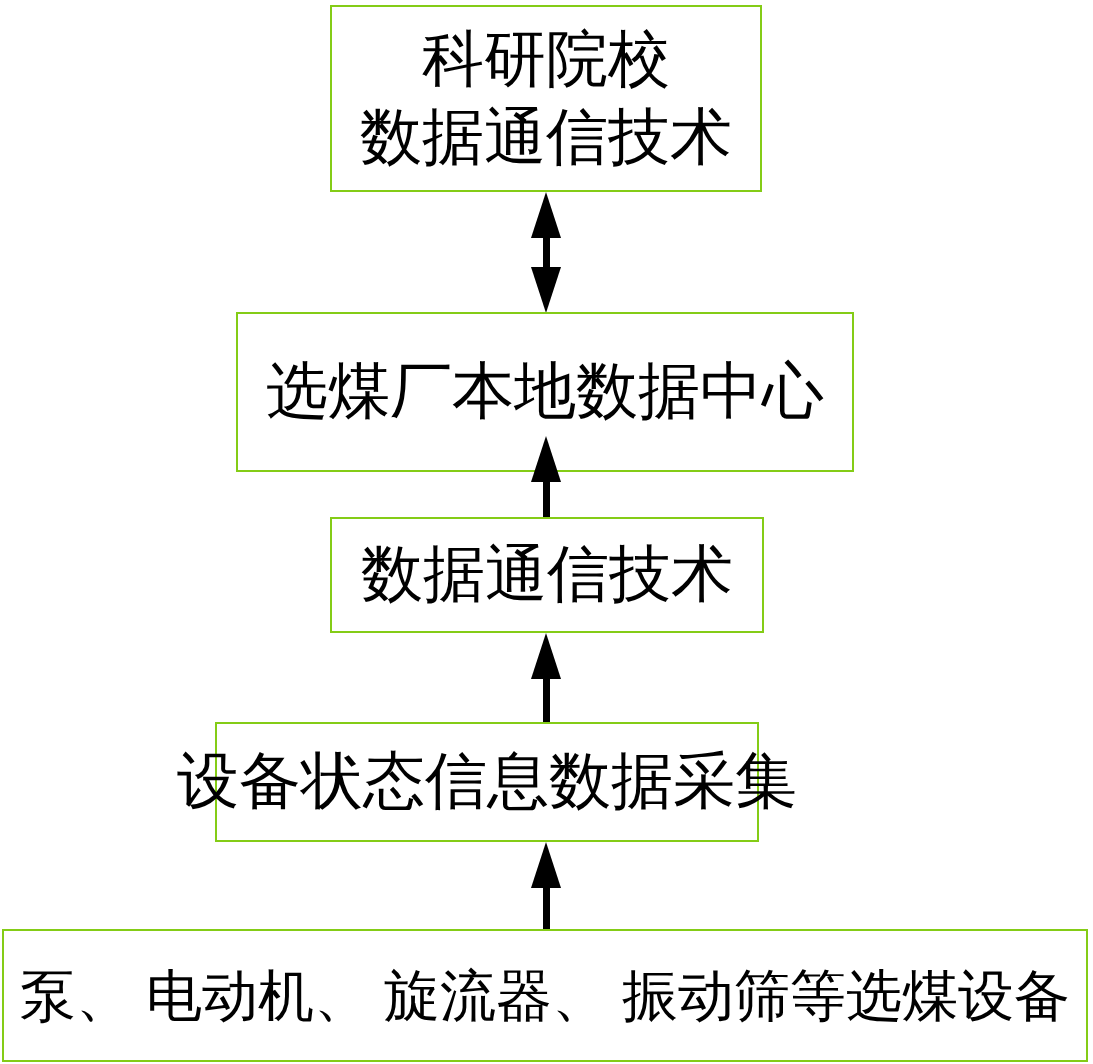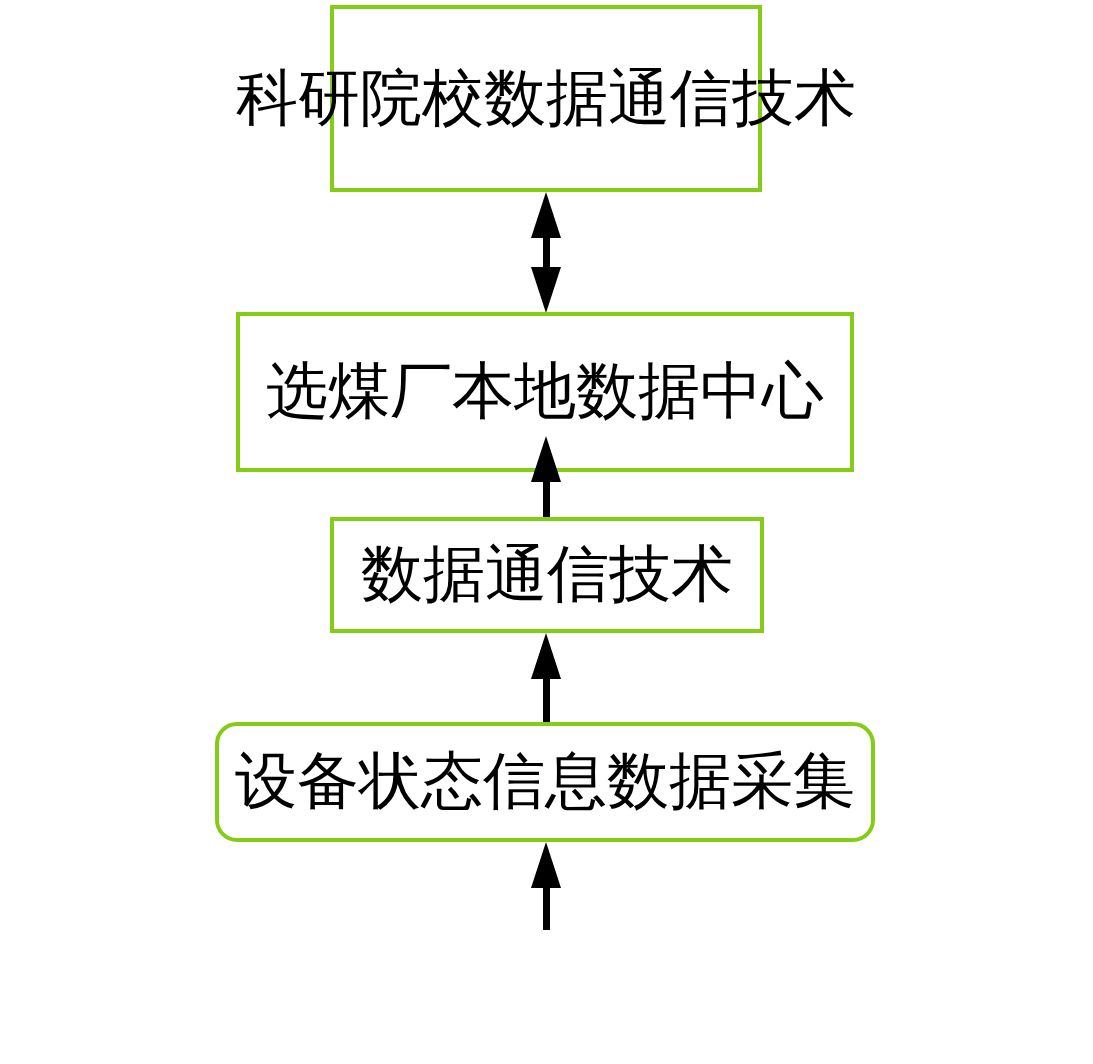--- a/index.html
+++ b/index.html
@@ -12,38 +12,38 @@
     width: 1093px;
     height: 1064px;
     background: #ffffff;
     color: #000000;
     font-family: "Liberation Serif", "DejaVu Serif", serif;
     overflow: hidden;
   }
   .node {
     position: absolute;
     box-sizing: border-box;
-    border: 4px solid #84cc16;
+    border: 2px solid #84cc16;
     background: #ffffff;
     display: flex;
-    flex-direction: row;
+    flex-direction: column;
     align-items: center;
     justify-content: center;
     text-align: center;
   }
   .node-line {
     font-size: 62px;
     line-height: 1.25;
     white-space: nowrap;
   }
   
   .node-remote   { left: 330px; top: 5px;   width: 432px;  height: 187px; }
   .node-local    { left: 236px; top: 312px; width: 618px;  height: 160px; }
   .node-comm     { left: 330px; top: 517px; width: 434px;  height: 116px; }
-  .node-acq      { left: 215px; top: 722px; width: 660px;  height: 120px; border-radius: 22px; }
+  .node-acq      { left: 215px; top: 722px; width: 544px;  height: 120px; }
   .node-equip    { left: 2px;   top: 929px; width: 1086px; height: 133px; }
   .node-equip .node-line { font-size: 56px; }
 
   
   .arrow {
     position: absolute;
     left: 531px;
     width: 30px;
     display: flex;
     flex-direction: column;
@@ -107,14 +107,17 @@
 
   <div class="node node-acq">
     <div class="node-line">设备状态信息数据采集</div>
   </div>
 
   <div class="arrow arrow-4">
     <div class="head-up"></div>
     <div class="shaft"></div>
   </div>
 
+  <div class="node node-equip">
+    <div class="node-line">泵、 电动机、 旋流器、 振动筛等选煤设备</div>
+  </div>
 
 </div>
 
 </body></html>

